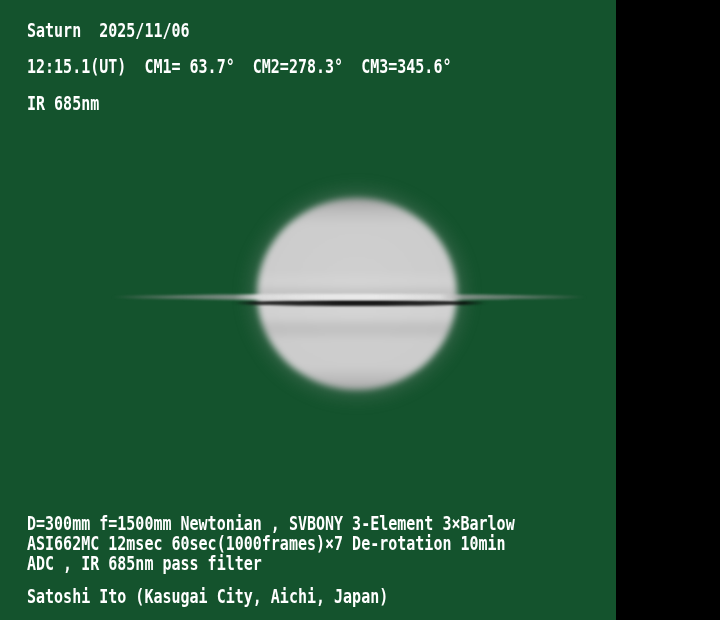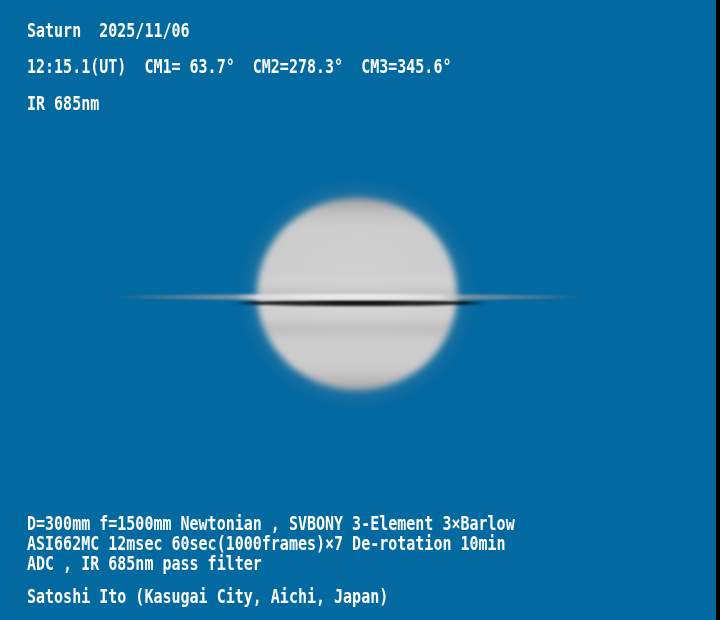--- a/index.html
+++ b/index.html
@@ -1,23 +1,24 @@
 <!DOCTYPE html>
 <html><head>
 <meta charset="utf-8">
 <style>
   html, body { margin: 0; padding: 0; background: #000; }
   .screen {
     position: relative;
-    width: 716px;
+    width: 600px;
     height: 620px;
-    background: #0369a1;
+    background: #14532d;
     overflow: hidden;
     font-family: "DejaVu Sans Mono", "Liberation Mono", monospace;
     color: #ffffff;
+    padding-left: 16px;
   }
   .txt {
     position: absolute;
     left: 27px;
     font-size: 15px;
     line-height: 20px;
     font-weight: bold;
     white-space: pre;
     color: #ffffff;
     transform: scaleY(1.3);

